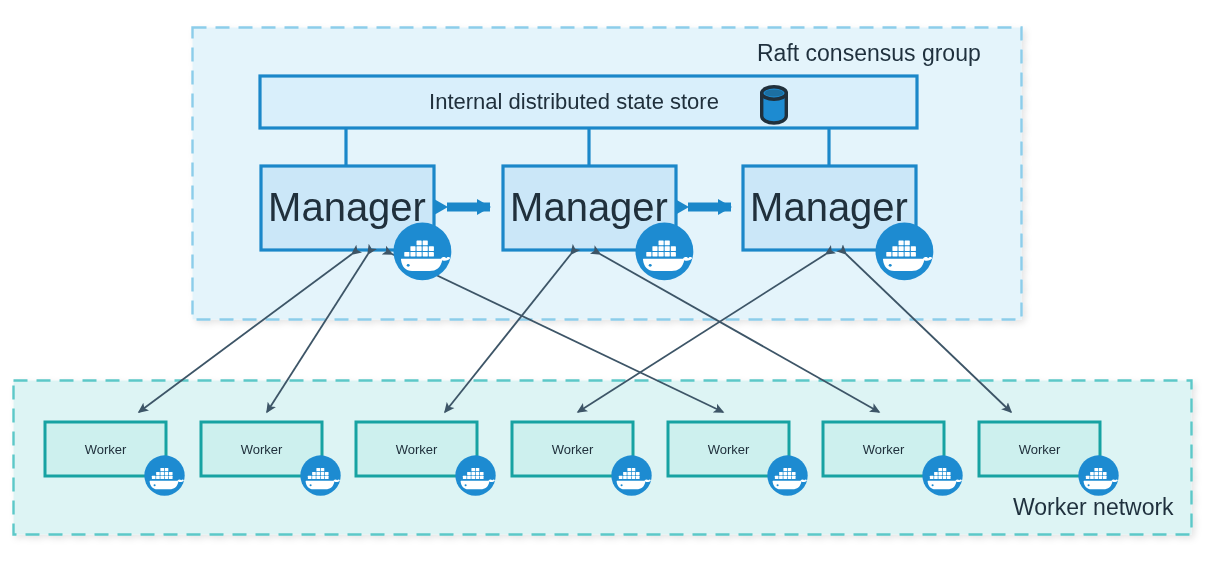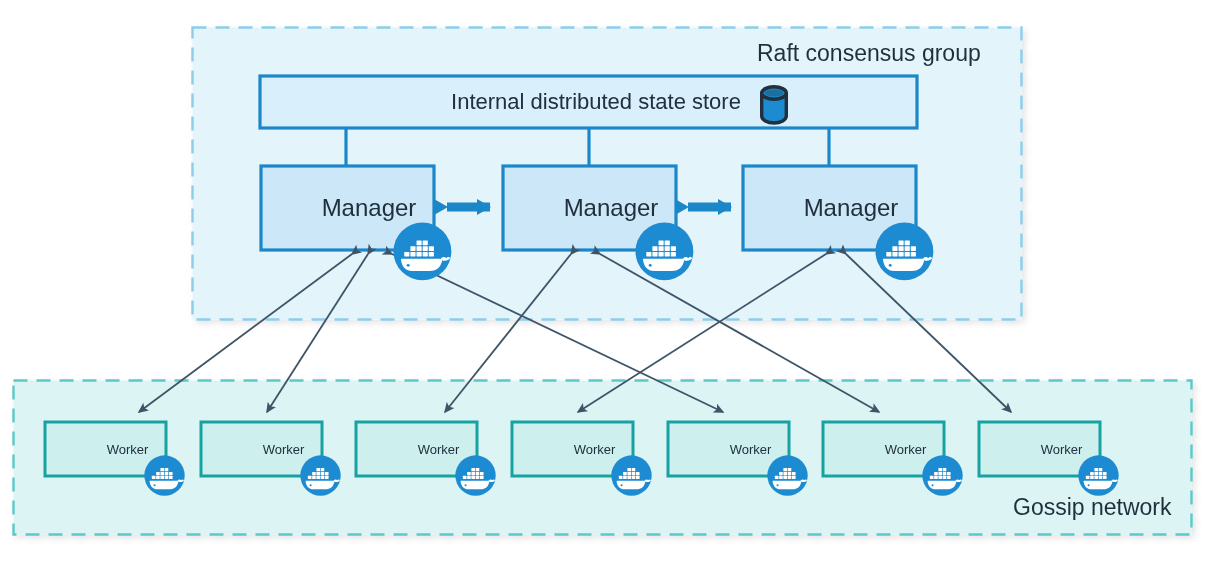--- a/index.html
+++ b/index.html
@@ -27,28 +27,27 @@
     overflow: visible;
   }
   .node-text {
     position: absolute;
     display: flex;
     align-items: center;
     justify-content: center;
     color: #20303c;
     pointer-events: none;
     white-space: nowrap;
-    padding-left: 22px;
   }
   .group-label {
     position: absolute;
     color: #1f303d;
     white-space: nowrap;
   }
-  .mgr-label { font-size: 24px; }
+  .mgr-label { font-size: 40px; }
   .wkr-label { font-size: 13px; }
   .store-label { font-size: 22px; }
   .grp-label-raft { font-size: 23px; }
   .grp-label-gossip { font-size: 23px; }
 </style>
 </head>
 <body>
 
 <div id="canvas">
 
@@ -314,21 +313,21 @@
         <rect x="146" y="122" width="21" height="19" rx="2"></rect>
         <path d="M36,150 L196,150 C200,150 202,152 201,156 C195,186 176,200 150,200 L78,200 C52,200 36,182 33,156 C32,152 33,150 36,150 Z"></path>
         <path d="M196,148 C206,139 214,143 218,148 C221,140 231,142 234,147 C228,156 216,160 202,157 Z"></path>
         <circle cx="62" cy="177" r="6" fill="#1d8bd1"></circle>
       </g>
     </g>
   </svg>
 
   <div class="group-label grp-label-raft" style="left:757px; top:40px;">Raft consensus group</div>
 
-  <div class="group-label grp-label-gossip" style="left:1013px; top:494px;">Gossip network</div>
+  <div class="group-label grp-label-gossip" style="left:1013px; top:494px;">Worker network</div>
 
   <div class="node-text store-label" style="left:259px; top:75px; width:630px; height:53px; justify-content:center;">Internal distributed state store</div>
 
   <div class="node-text mgr-label" style="left:260px; top:165px; width:174px; height:85px;">Manager</div>
   <div class="node-text mgr-label" style="left:502px; top:165px; width:174px; height:85px;">Manager</div>
   <div class="node-text mgr-label" style="left:742px; top:165px; width:174px; height:85px;">Manager</div>
 
   <div class="node-text wkr-label" style="left:44px;  top:421px; width:123px; height:56px;">Worker</div>
   <div class="node-text wkr-label" style="left:200px; top:421px; width:123px; height:56px;">Worker</div>
   <div class="node-text wkr-label" style="left:355px; top:421px; width:123px; height:56px;">Worker</div>

